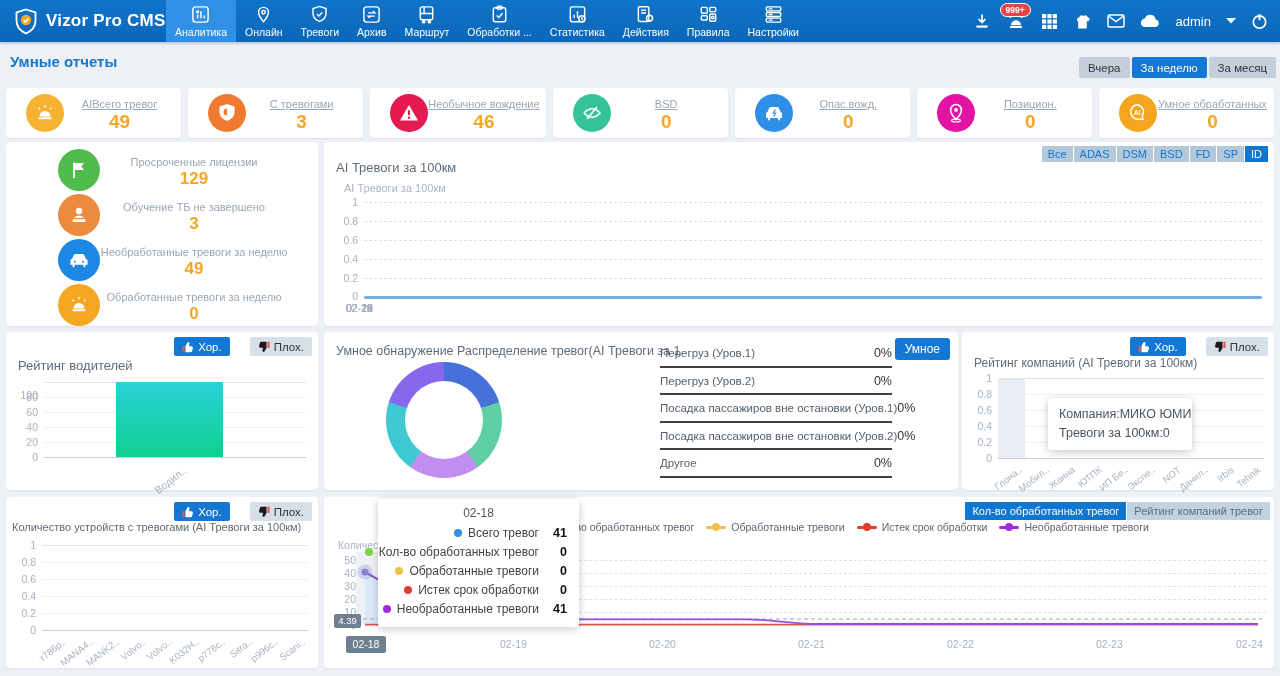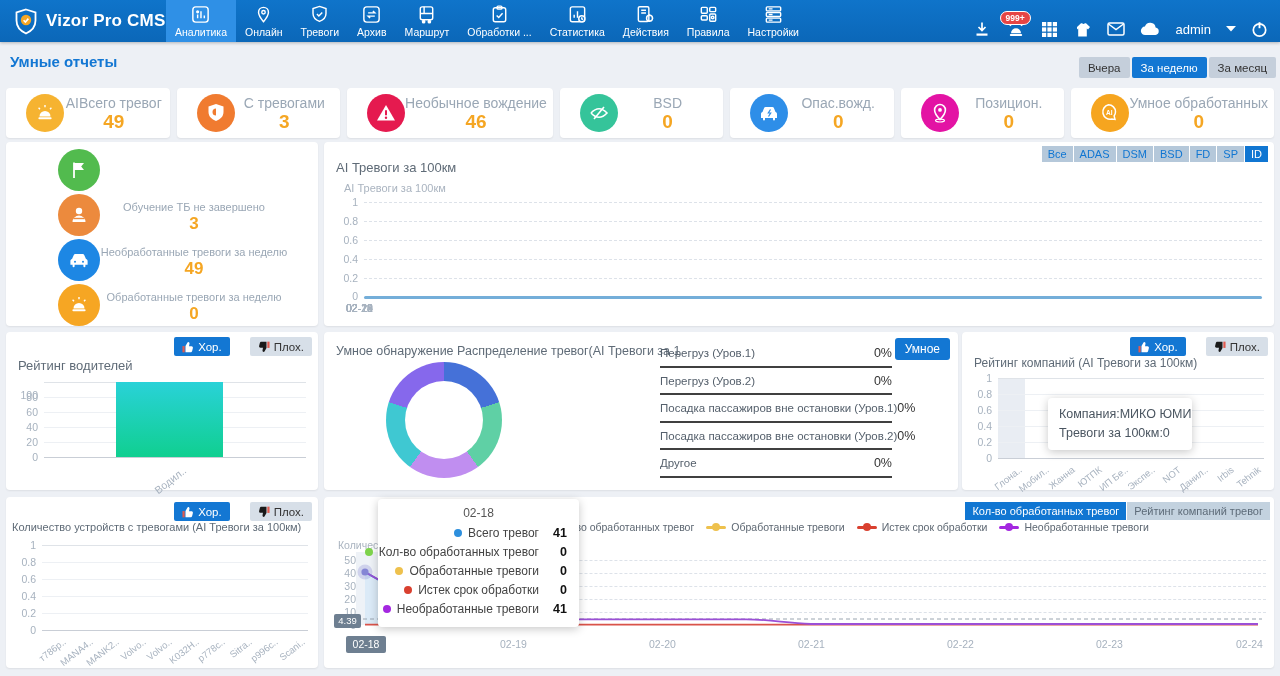--- a/index.html
+++ b/index.html
@@ -11,41 +11,41 @@
   .hdr { position:absolute; left:0; top:0; width:1280px; height:42px;
          background:linear-gradient(#0f74ca,#0b67b8); box-shadow:0 1px 3px rgba(0,0,0,.25); z-index:50; }
   .brand { position:absolute; left:14px; top:0; height:42px; display:flex; align-items:center; gap:8px; }
   .brand-txt { color:#fff; font-size:17px; font-weight:bold; letter-spacing:.2px; }
   .tabs { position:absolute; left:166px; top:0; height:42px; display:flex; }
   .tab { height:42px; padding:4px 9px 2px; display:flex; flex-direction:column; align-items:center;
          justify-content:flex-start; gap:1px; cursor:pointer; }
   .tab.active { background:#2f90e6; }
   .tab svg { width:21px; height:21px; }
   .tab .tlbl { color:#fff; font-size:10.5px; white-space:nowrap; }
-  .hicons { position:absolute; right:12px; top:0; height:42px; display:flex; align-items:center; gap:15px;margin-top:8px; }
+  .hicons { position:absolute; right:12px; top:0; height:42px; display:flex; align-items:center; gap:15px; }
   .hicons svg { display:block; }
   .badge999 { position:absolute; top:-9px; left:-6px; background:#e64545; color:#fff; font-size:8.5px;
               font-weight:bold; padding:1px 5px; border-radius:7px; border:1px solid #fff; }
   .bellwrap { position:relative; }
   .adminlbl { color:#fff; font-size:13px; }
 
   
   .pgtitle { position:absolute; left:10px; top:53px; color:#1377d3; font-size:15px; font-weight:bold; }
   .periods { position:absolute; right:4px; top:57px; display:flex; gap:2px; }
   .pbtn { height:21px; padding:0 9px; font-size:11.5px; border:none; border-radius:2px;
           background:#c5cfdb; color:#333; cursor:pointer; }
   .pbtn.active { background:#1377d3; color:#fff; }
 
   
   .cards { position:absolute; left:6px; top:88px; width:1268px; height:50px; display:flex; gap:7px; }
   .card { flex:1; background:#fff; border-radius:4px; box-shadow:0 1px 2px rgba(0,0,0,.07);
           display:flex; align-items:center; padding-left:20px; }
   .cicon { width:38px; height:38px; border-radius:50%; flex:none; display:flex; align-items:center; justify-content:center; }
   .ctxt { flex:1; text-align:center; padding-right:6px; }
-  .clbl { font-size:14px; color:#9aa7b5; white-space:nowrap; }
+  .clbl { font-size:11px; color:#9aa7b5; white-space:nowrap;text-decoration:underline; }
   .cval { font-size:19px; font-weight:bold; color:#f5a623; line-height:20px; }
 
   
   .panel { position:absolute; background:#fff; border-radius:4px; box-shadow:0 1px 2px rgba(0,0,0,.07); }
   .ptitle { position:absolute; font-size:13px; color:#5f6b77; }
 
   
   .kpirow { position:absolute; left:0; width:312px; height:45px; display:flex; align-items:center; padding-left:52px; }
   .kicon { width:42px; height:42px; border-radius:50%; flex:none; display:flex; align-items:center; justify-content:center; }
   .ktxt { flex:1; text-align:center; padding-right:30px; }
@@ -336,20 +336,22 @@
   </div>
 
   <div class="panel" style="left:6px;top:142px;width:312px;height:184px">
     <div class="kpirow" style="top:5px">
       <span class="kicon" style="background:#52bb4e">
         <svg width="20" height="20" viewBox="0 0 20 20">
             <path d="M5 18V2.5" stroke="#fff" stroke-width="1.8"></path>
             <path d="M5 3h10l-2.8 3.5L15 10H5z" fill="#fff"></path>
           </svg>
         </span>
+      <span class="ktxt"><span class="klbl">Просроченные лицензии</span><br>
+      <span class="kval">129</span></span>
     </div>
     <div class="kpirow" style="top:50px">
       <span class="kicon" style="background:#ec8a3d">
         <svg width="20" height="20" viewBox="0 0 20 20">
             <circle cx="10" cy="6" r="3.2" fill="#fff"></circle>
             <path d="M3.5 17a6.5 6.5 0 0 1 13 0z" fill="#fff"></path>
             <path d="M4.5 13.5h11" stroke="#ec8a3d" stroke-width="1.4"></path>
           </svg>
         </span>
       <span class="ktxt"><span class="klbl">Обучение ТБ не завершено</span><br>

